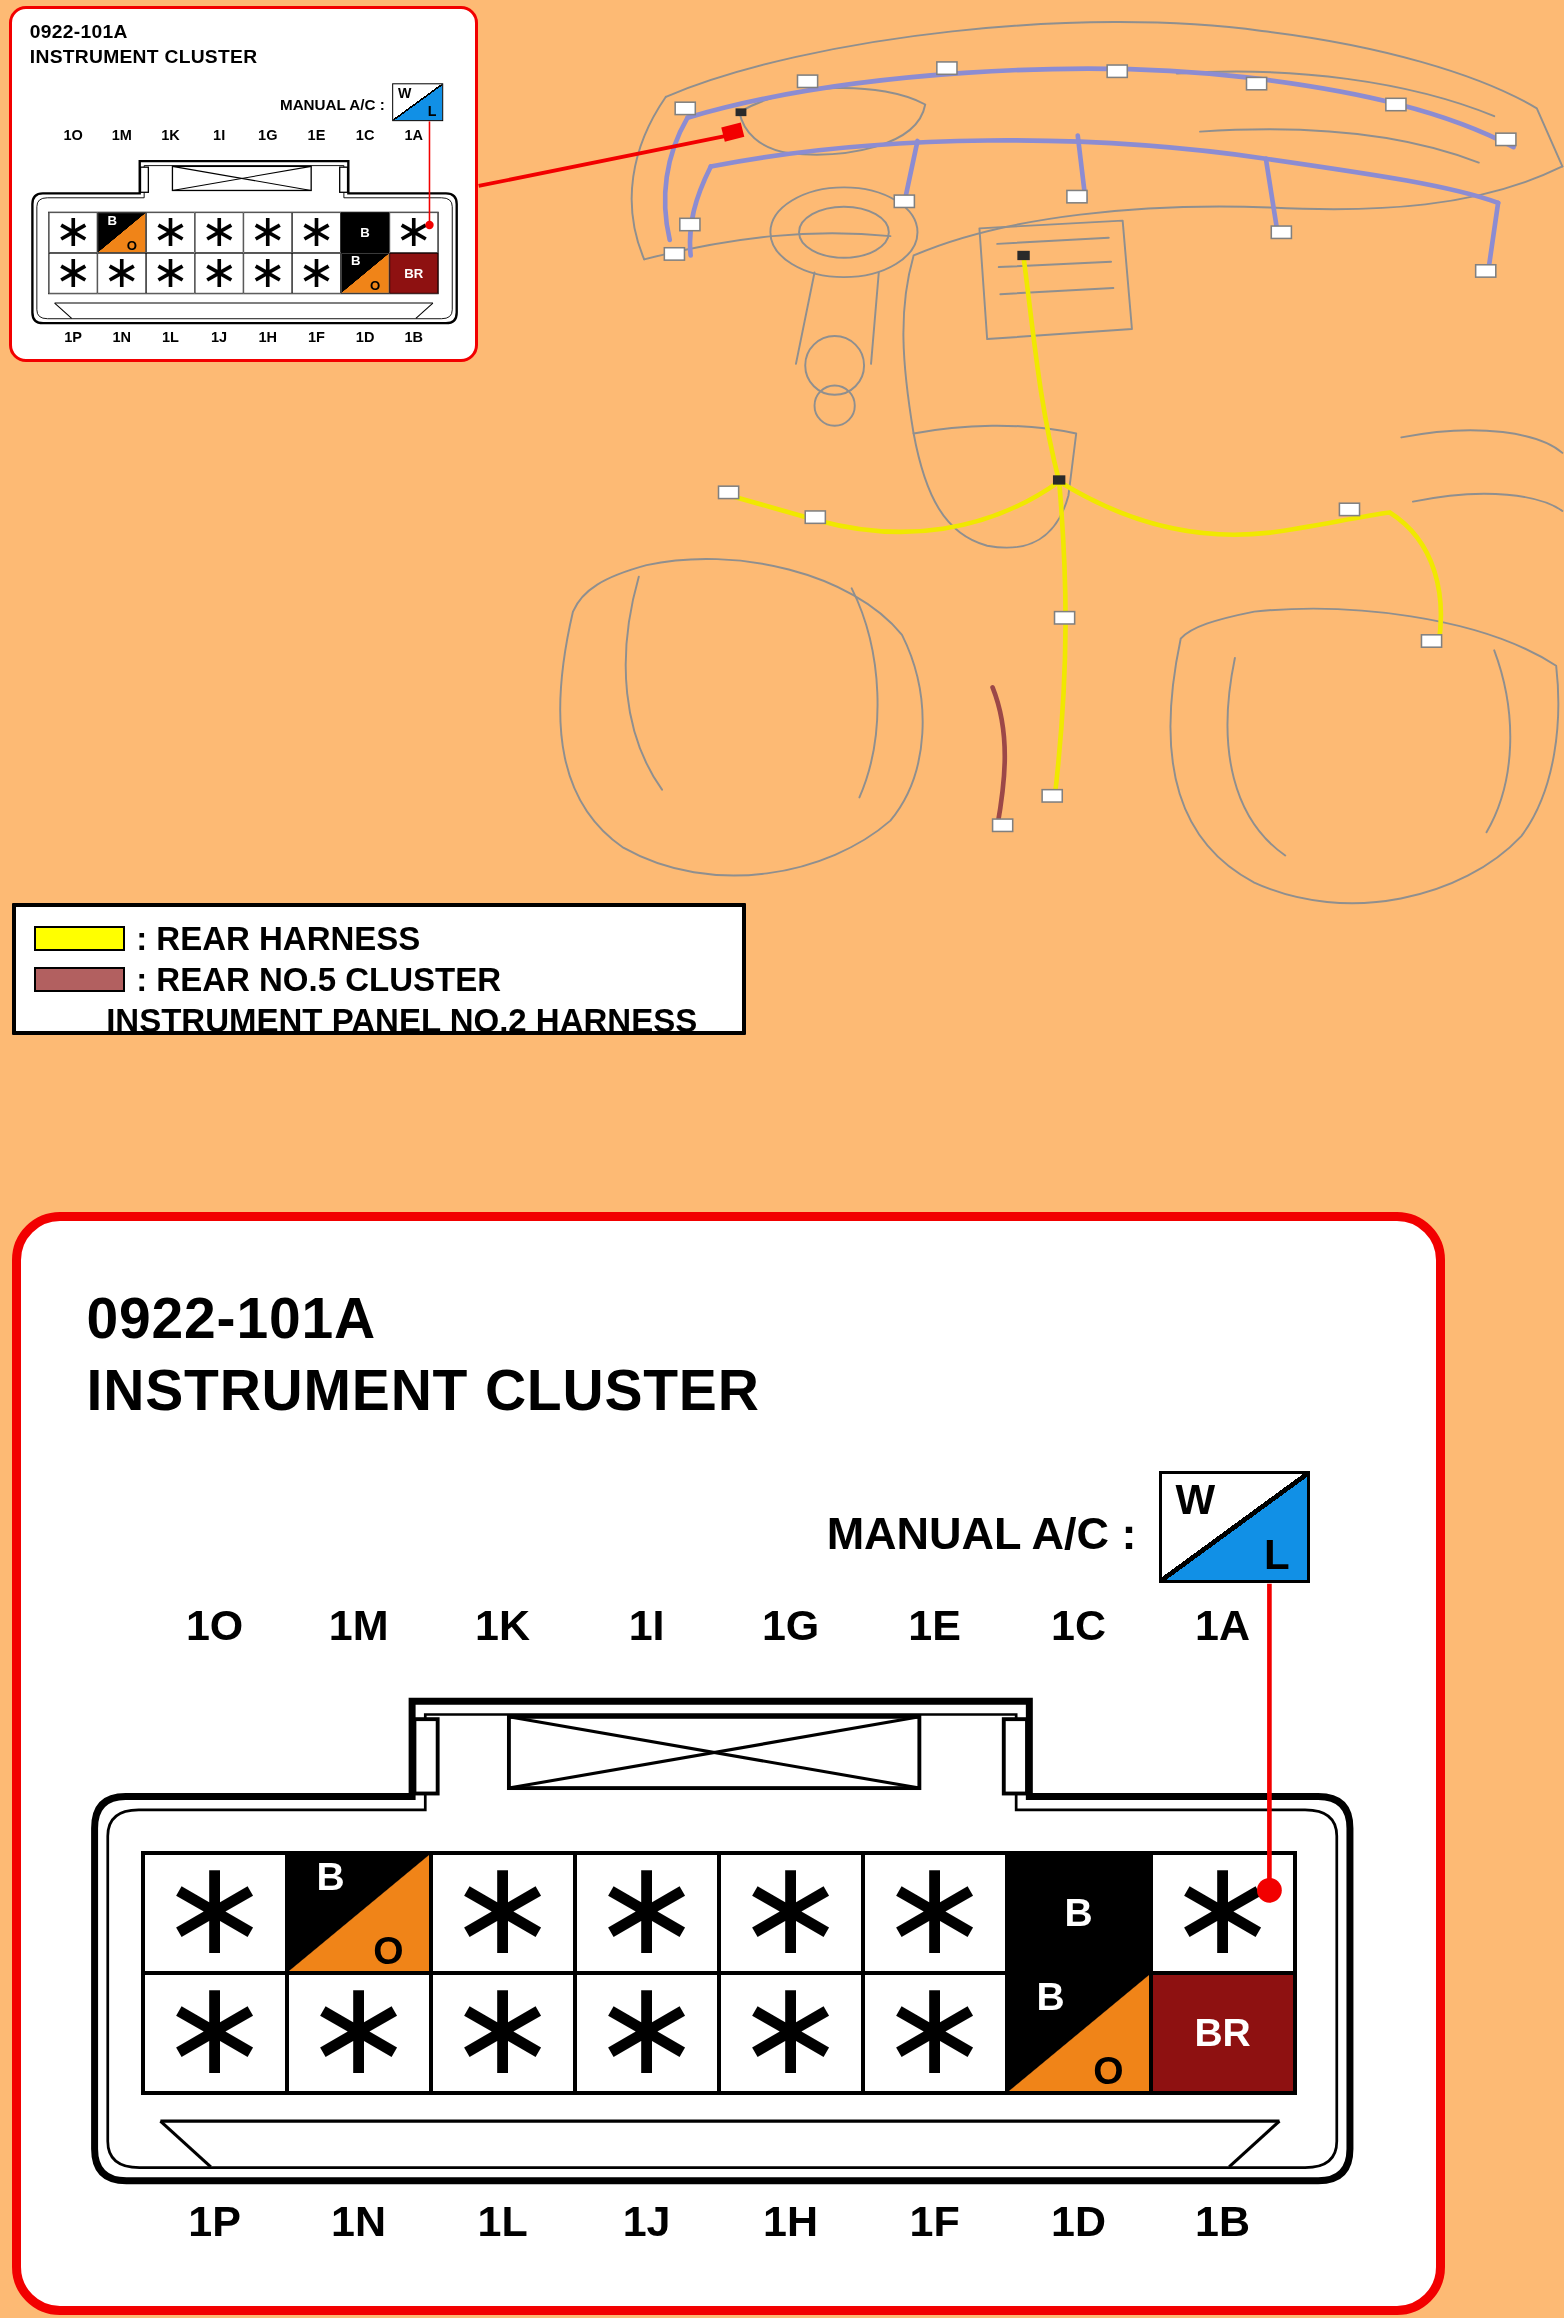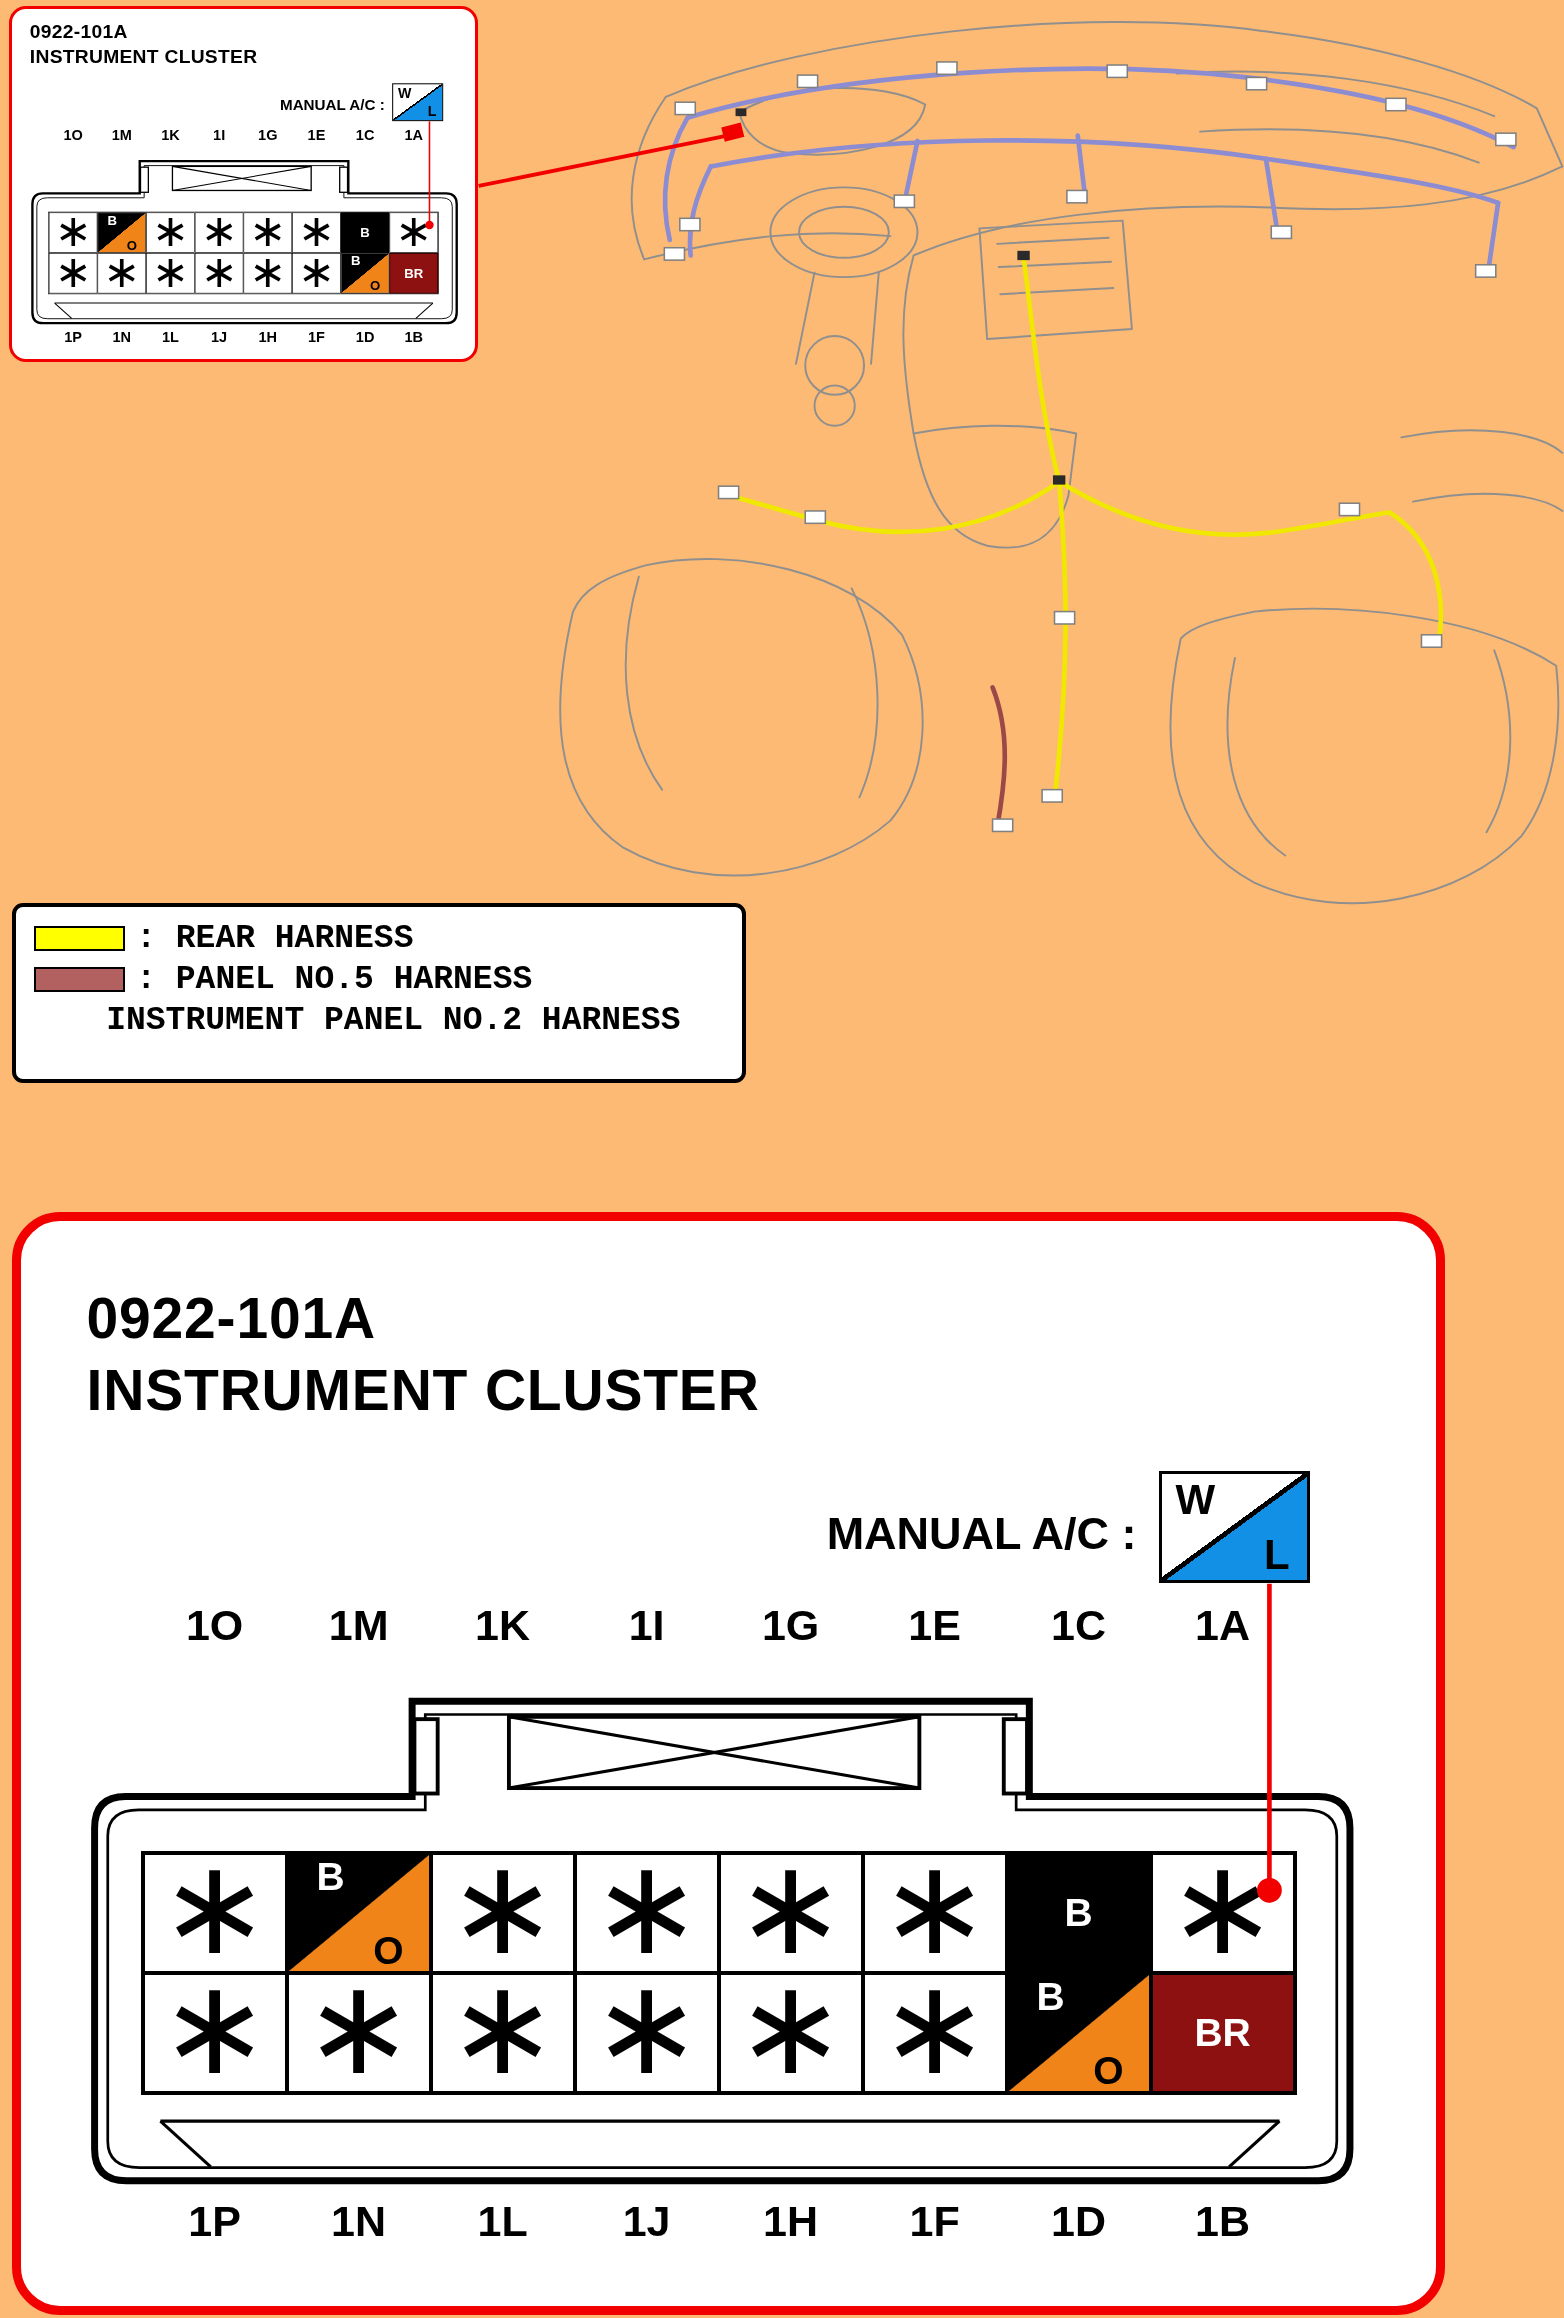--- a/index.html
+++ b/index.html
@@ -54,22 +54,22 @@
     border:9.3px solid var(--red); border-radius:48px; background:#fff; }
   .main-box > .connector-panel{ left:31px; top:45px; }
 
   
   .thumb-box{ position:absolute; left:9.3px; top:6.2px; width:469px; height:356px;
     border:3.9px solid var(--red); border-radius:17px; background:#fff; z-index:3; }
   .thumb-slot{ position:absolute; left:6.2px; top:4.6px; width:465px; height:348px; }
   .thumb-slot > .connector-panel{ transform:scale(0.338); transform-origin:0 0; }
 
   
-  .legend{ position:absolute; left:11.6px; top:903px; width:734px; height:180px;
-    border:4.6px solid #000; border-radius:11px; background:#fff; padding:11px 0 0 18.6px;font-family:Liberation Mono, monospace; }
+  .legend{ position:absolute; left:11.6px; top:903px; width:734px; height:132px;
+    border:4.6px solid #000; border-radius:1px; background:#fff; padding:11px 0 0 18.6px; }
   .legend-row{ display:flex; align-items:center; height:41px; }
   .swatch{ width:91px; height:25px; border:2.3px solid #000; margin-right:11px; flex:none; }
   .sw-yellow{ background:#ffff00; }
   .sw-red{ background:#b26060; }
   .sw-purple{ background:#9090d4; }
   .legend-label{ font-size:33px; font-weight:bold; white-space:nowrap; }
   .legend-label.indent{ margin-left:72px; }
 
   
   .car-art{ position:absolute; left:480px; top:0; }
@@ -269,21 +269,21 @@
       </div>
   </div>
 
   <div class="legend">
     <div class="legend-row">
       <span class="swatch sw-yellow"></span>
       <span class="legend-label">: REAR HARNESS</span>
     </div>
     <div class="legend-row">
       <span class="swatch sw-red"></span>
-      <span class="legend-label">: PANEL NO.5 HARNESS</span>
+      <span class="legend-label">: REAR NO.5 CLUSTER</span>
     </div>
     <div class="legend-row">
       <span class="legend-label indent">INSTRUMENT PANEL NO.2 HARNESS</span>
     </div>
   </div>
 
   <div class="main-box">
 
     <div class="connector-panel" id="connector-panel-main">
       <div class="cp-code">0922-101A</div>

